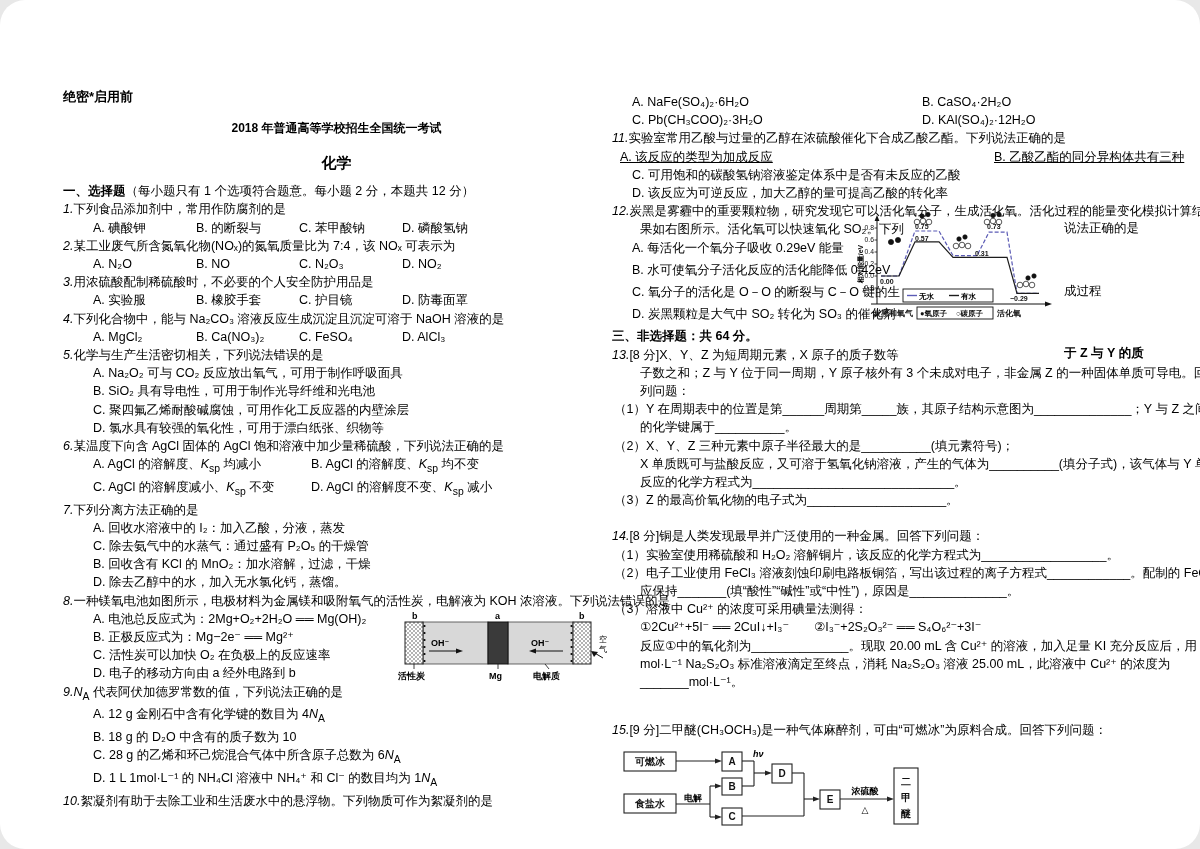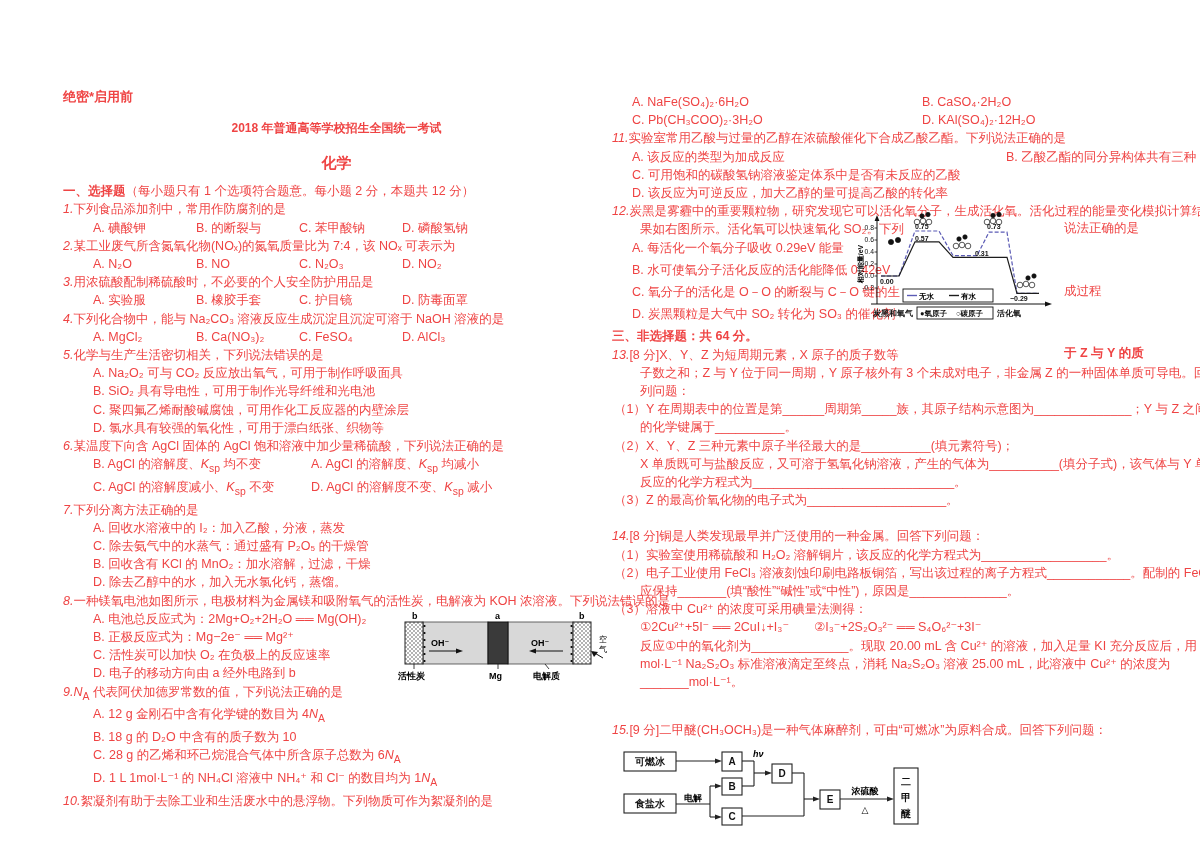--- a/index.html
+++ b/index.html
@@ -1,32 +1,32 @@
 <!DOCTYPE html>
 <html><head>
 <meta charset="utf-8">
 <style>
   html,body{margin:0;padding:0;background:#e8e8e8;}
   .page{position:relative;width:1200px;height:849px;background:#ffffff;overflow:hidden;
-        font-family:"Liberation Sans","DejaVu Sans",sans-serif;font-size:12.5px;color:#ef4444;}
+        font-family:"Liberation Sans","DejaVu Sans",sans-serif;font-size:12.5px;color:#000000;border-radius:25px;}
   .col{position:absolute;}
   .colL{left:63px;top:88px;width:547px;}
   .colR{left:612px;top:93px;width:540px;}
   .line{line-height:18.2px;white-space:nowrap;}
   .secrecy{font-weight:bold;font-size:13px;}
   .title{font-weight:bold;font-size:12px;text-align:center;margin-top:10px;line-height:24px;}
   .subject{font-weight:bold;font-size:15px;text-align:center;margin-top:12px;line-height:22px;margin-bottom:8px;}
   .sec b{font-weight:bold;}
   .qn{margin-right:0;font-style:italic;}
   .opts4{display:grid;grid-template-columns:103px 103px 103px auto;margin-left:30px;}
   .opts2L{display:grid;grid-template-columns:218px auto;margin-left:30px;}
   .optlist{margin-left:30px;}
   .optlistR{margin-left:20px;}
   .opts2A{display:grid;grid-template-columns:290px auto;margin-left:20px;}
-  .opts2B{display:grid;grid-template-columns:374px auto;margin-left:20px;}
+  .opts2B{display:grid;grid-template-columns:374px auto;margin-left:8px;text-decoration:underline;}
   .q8wrap{position:relative;}
   .batfig{position:absolute;left:330px;top:18px;}
   .q12wrap{position:relative;}
   .q12opts .line{margin-bottom:4px;}
   .enfig{position:absolute;left:243px;top:10px;}
   .frag{position:absolute;left:452px;white-space:nowrap;}
   .fr1{top:18px;}
   .fr2{top:81px;}
   .fr3{top:143px;font-weight:bold;}
   .ind28{margin-left:28px;}
@@ -83,22 +83,22 @@
     <div class="line"><span class="qn">5.</span><span>化学与生产生活密切相关，下列说法错误的是</span></div>
     <div class="optlist">
       <div class="line">A. Na₂O₂ 可与 CO₂ 反应放出氧气，可用于制作呼吸面具</div>
       <div class="line">B. SiO₂ 具有导电性，可用于制作光导纤维和光电池</div>
       <div class="line">C. 聚四氟乙烯耐酸碱腐蚀，可用作化工反应器的内壁涂层</div>
       <div class="line">D. 氯水具有较强的氧化性，可用于漂白纸张、织物等</div>
     </div>
 
     <div class="line"><span class="qn">6.</span><span>某温度下向含 AgCl 固体的 AgCl 饱和溶液中加少量稀硫酸，下列说法正确的是</span></div>
     <div class="opts2L line">
+      <span>A. AgCl 的溶解度、<i>K</i><sub>sp</sub> 均减小</span>
       <span>B. AgCl 的溶解度、<i>K</i><sub>sp</sub> 均不变</span>
-      <span>A. AgCl 的溶解度、<i>K</i><sub>sp</sub> 均减小</span>
     </div>
     <div class="opts2L line">
       <span>C. AgCl 的溶解度减小、<i>K</i><sub>sp</sub> 不变</span>
       <span>D. AgCl 的溶解度不变、<i>K</i><sub>sp</sub> 减小</span>
     </div>
 
     <div class="line"><span class="qn">7.</span><span>下列分离方法正确的是</span></div>
     <div class="optlist">
       <div class="line">A. 回收水溶液中的 I₂：加入乙酸，分液，蒸发</div>
       <div class="line">C. 除去氨气中的水蒸气：通过盛有 P₂O₅ 的干燥管</div>

